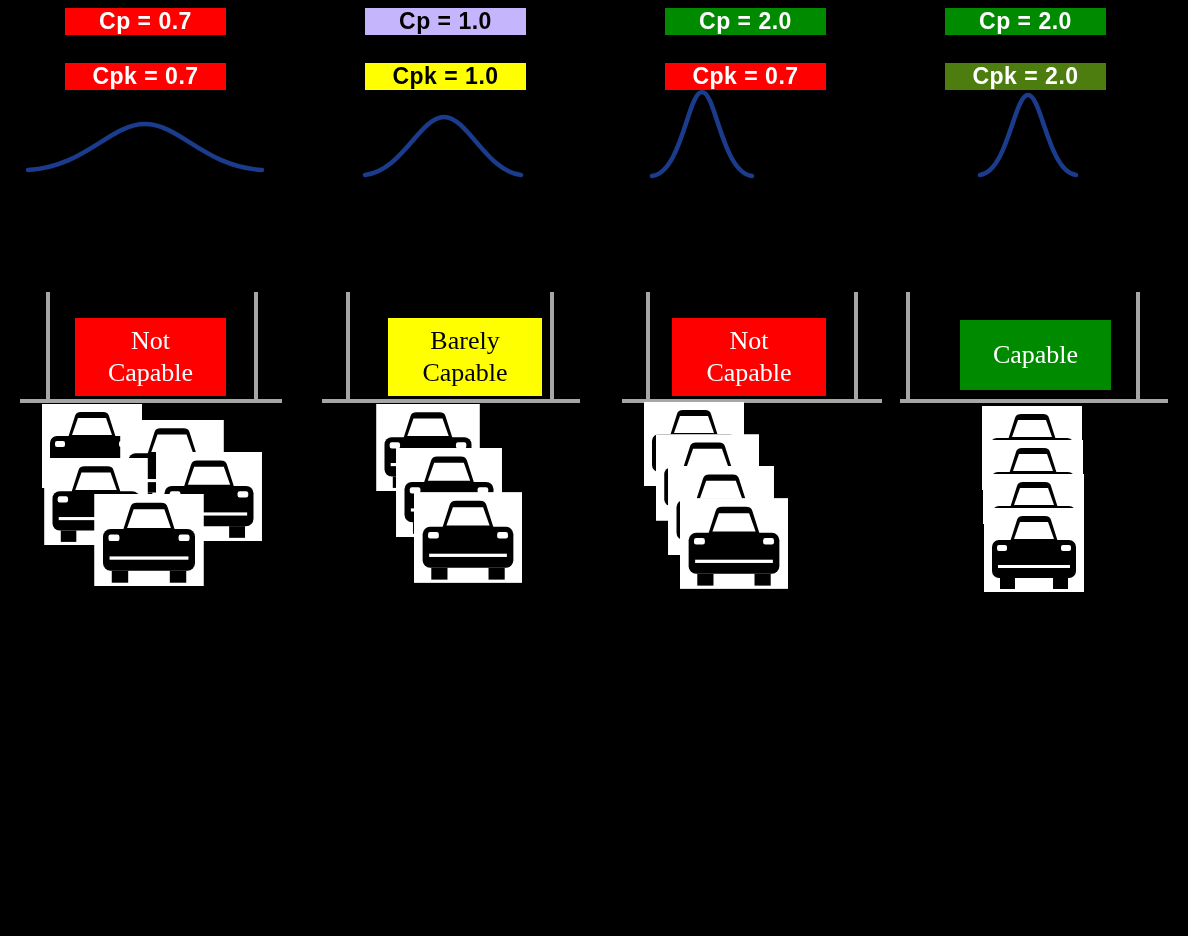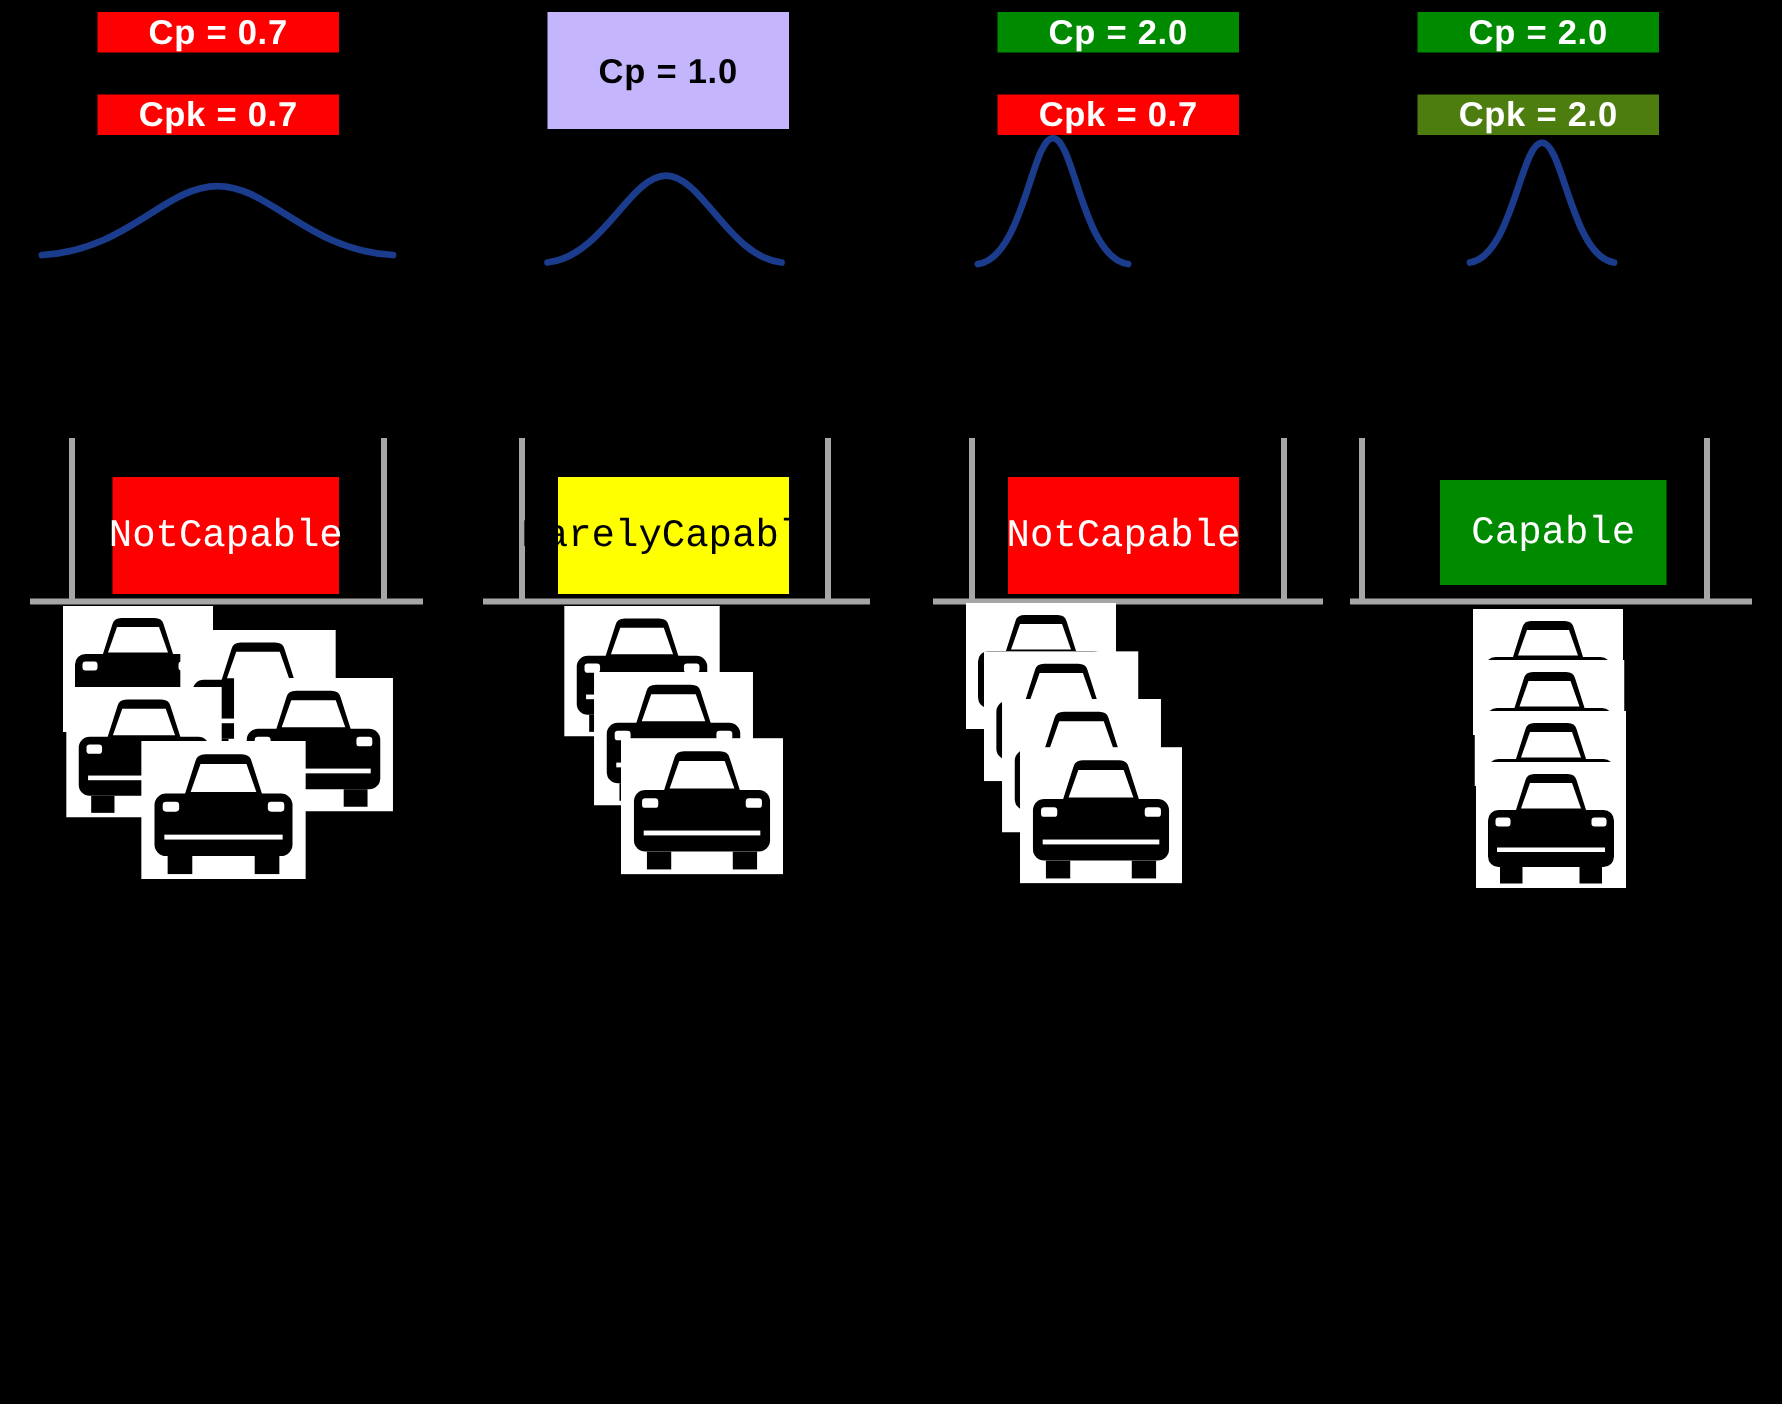--- a/index.html
+++ b/index.html
@@ -35,24 +35,24 @@
     fill: none;
     stroke: currentColor;
     stroke-width: 4.5;
     stroke-linecap: round;
   }
   .vline { position: absolute; top: 292px; width: 4px; height: 110px; }
   .hline { position: absolute; top: 399px; height: 4px; }
   .cap-box {
     position: absolute;
     display: flex;
-    flex-direction: row;
+    flex-direction: column;
     align-items: center;
     justify-content: center;
-    font-family: Liberation Mono, monospace;
+    font-family: Liberation Serif, serif;
     font-size: 26px;
     line-height: 1.25;
     text-align: center;
   }
   .cap-box div:empty { display: none; }
   .car-layer { position: absolute; inset: 0; pointer-events: none; }
   .car { position: absolute; }
   .defs-holder { position: absolute; width: 0; height: 0; overflow: hidden; }
 </style>
 </head>
@@ -103,28 +103,29 @@
       <svg viewBox="0 0 100 84" width="106" height="89" class="car" style="left: 156px; top: 452px;">
         <use href="#car-shape"></use>
       </svg>
       <svg viewBox="0 0 100 84" width="110" height="92" class="car" style="left: 94px; top: 494px;">
         <use href="#car-shape"></use>
       </svg>
     </div>
 
   <div class="metric-box" style="left:365px">
     <div class="metric-row" style="background-color: #c4b5fd; color: rgb(0, 0, 0);">Cp = 1.0</div>
+    <div class="metric-row" style="background-color: rgb(255, 255, 0); color: rgb(0, 0, 0);">Cpk = 1.0</div>
   </div>
   <svg class="curve" style="left: 362px; top: 105px; color: rgb(27, 60, 140);" width="162" height="78" viewBox="0 0 162 78">
     <path d="M3,70 C40,66 58,12 82,12 C106,12 124,66 159,70"></path>
   </svg>
   <div class="vline" style="left: 346px; background-color: rgb(166, 166, 166);"></div>
   <div class="vline" style="left: 550px; background-color: rgb(166, 166, 166);"></div>
   <div class="hline" style="left: 322px; width: 258px; background-color: rgb(166, 166, 166);"></div>
-  <div class="cap-box" style="left: 372px; top: 318px; width: 154px; height: 78px; background-color: rgb(255, 255, 0); color: rgb(0, 0, 0);">
+  <div class="cap-box" style="left: 388px; top: 318px; width: 154px; height: 78px; background-color: rgb(255, 255, 0); color: rgb(0, 0, 0);">
     <div>Barely</div>
     <div>Capable</div>
   </div>
   <div class="car-layer">
       <svg viewBox="0 0 100 84" width="104" height="87" class="car" style="left: 376px; top: 404px;">
         <use href="#car-shape"></use>
       </svg>
       <svg viewBox="0 0 100 84" width="106" height="89" class="car" style="left: 396px; top: 448px;">
         <use href="#car-shape"></use>
       </svg>

